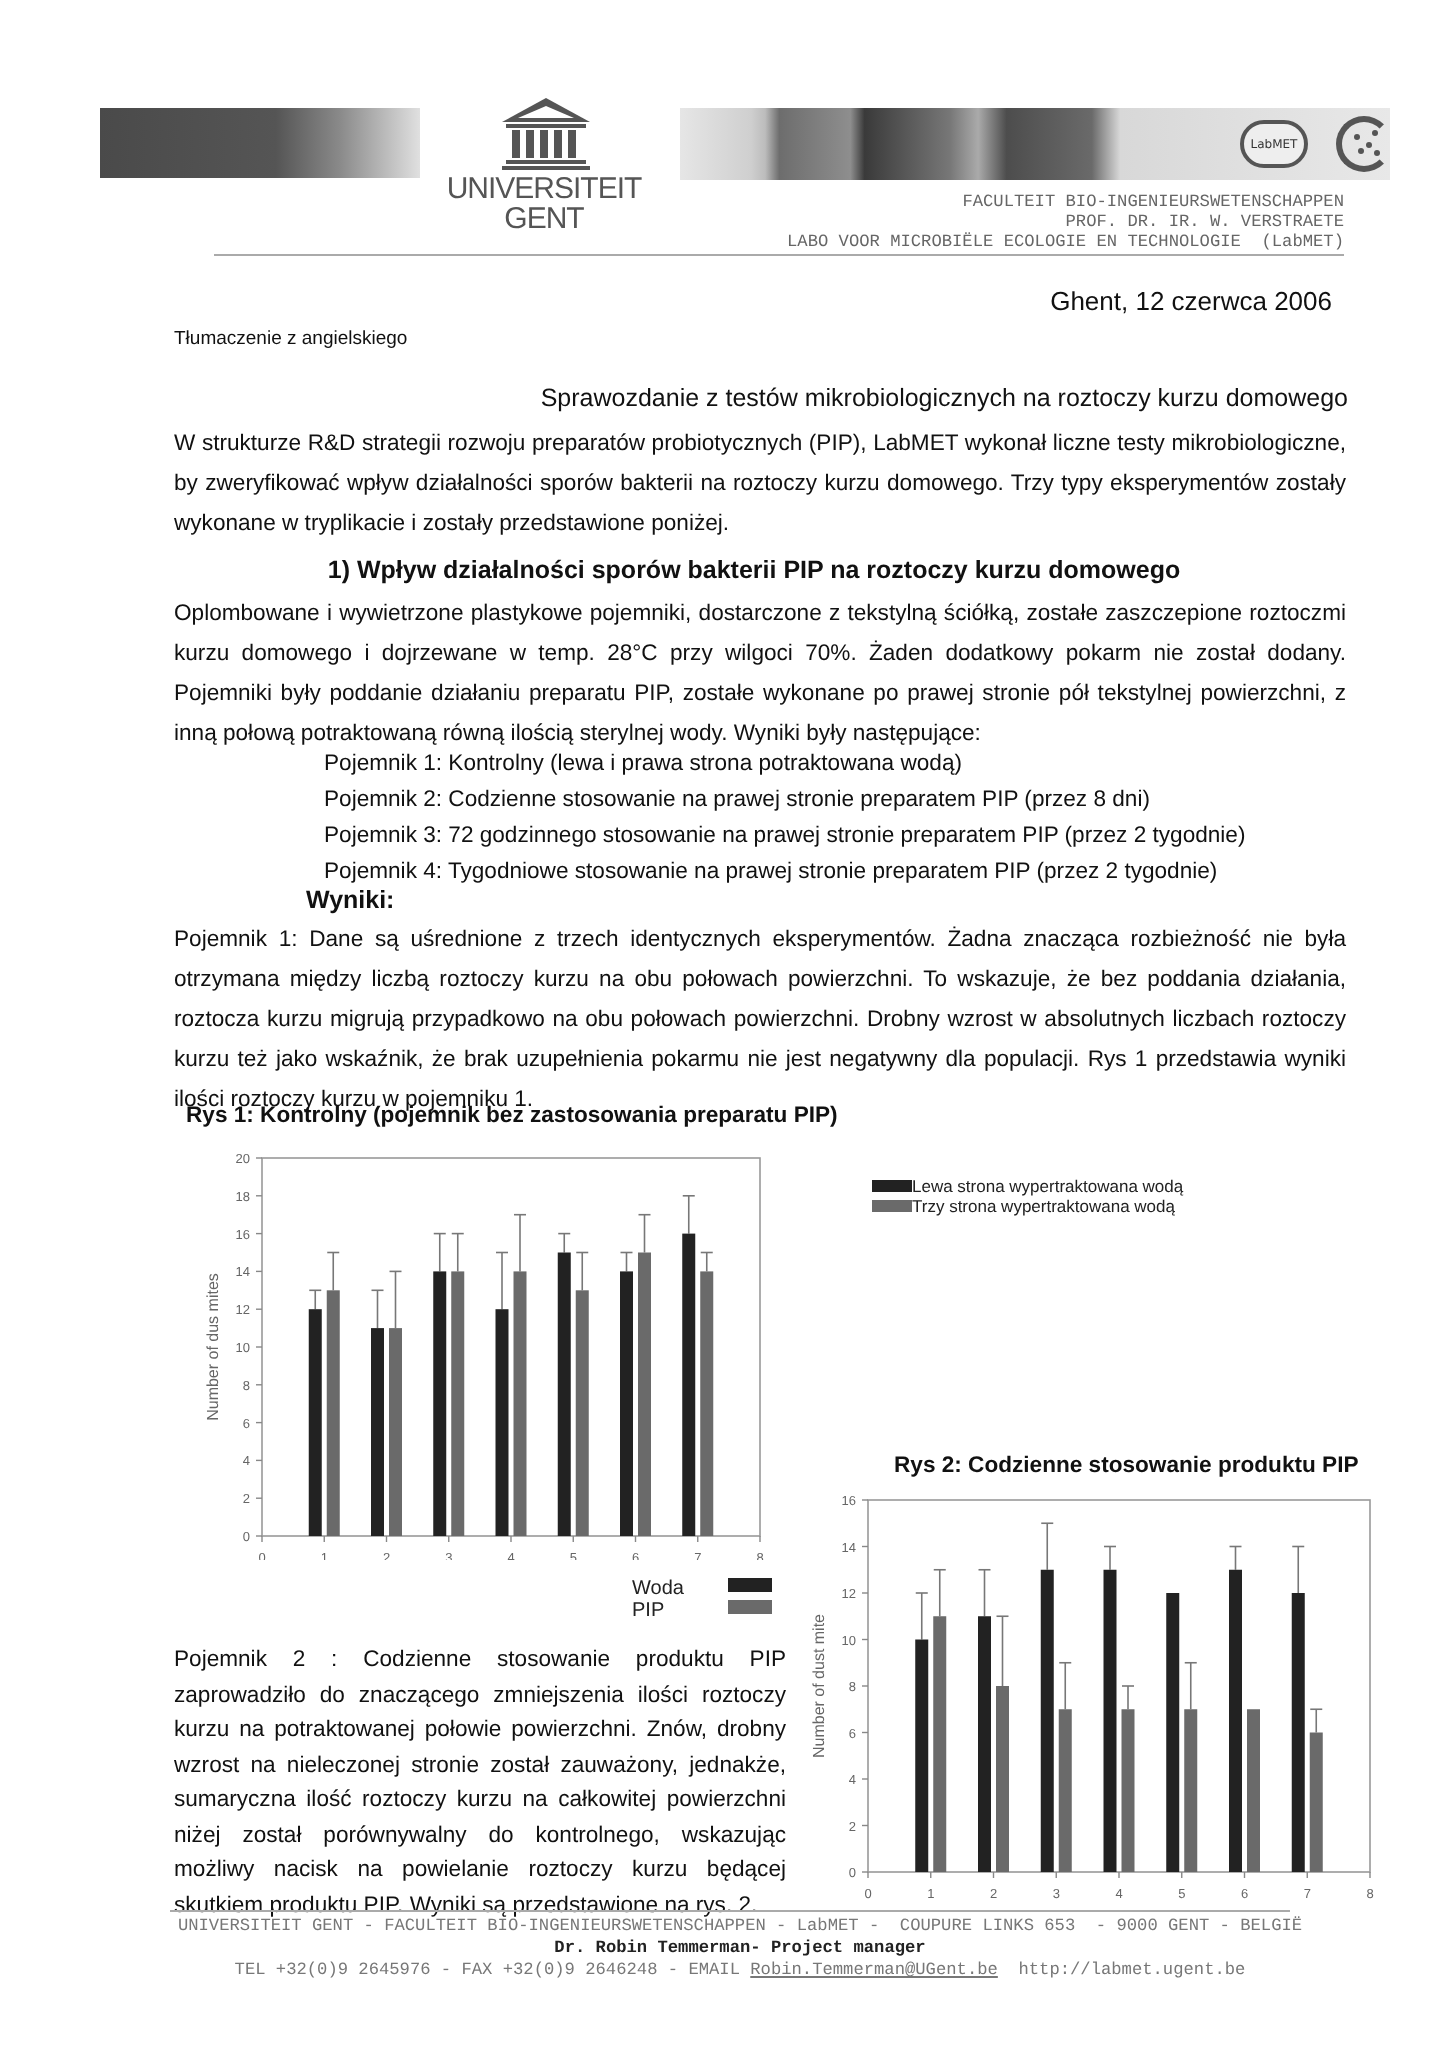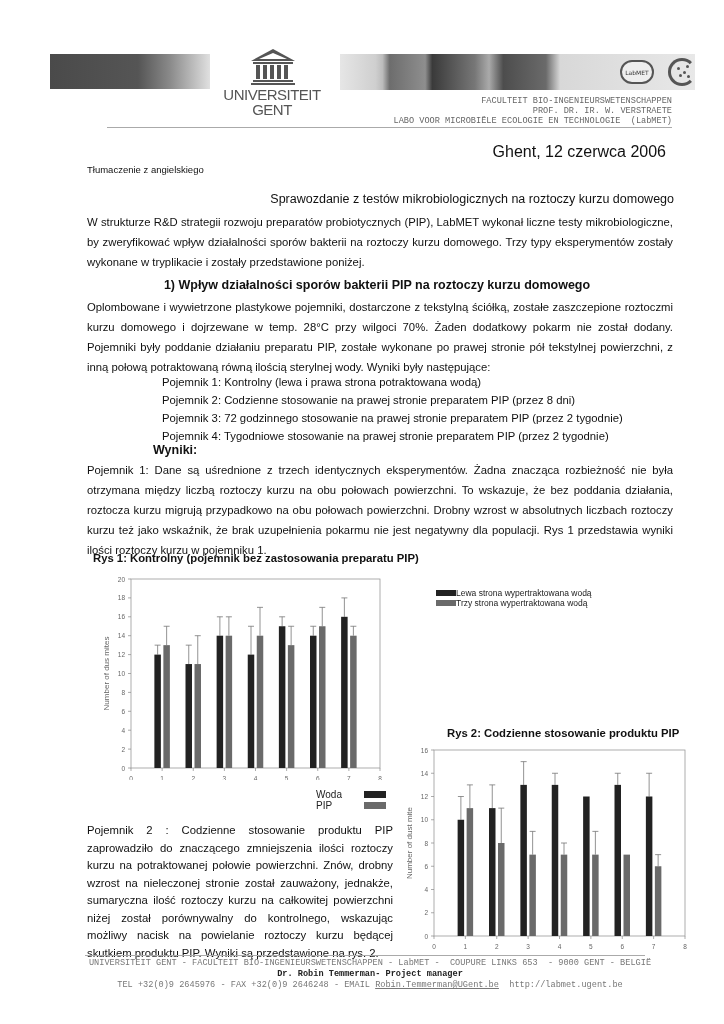--- a/index.html
+++ b/index.html
@@ -16,21 +16,21 @@
     font-size: 6px; display: flex; align-items: center; justify-content: center; color: #333; background: #eee; font-family: "DejaVu Sans", sans-serif; }
   .circle-logo { left: 668px; top: 58px; width: 28px; height: 28px; border: 3px solid #555; border-radius: 50%; border-right-color: transparent; }
   .circle-logo .dot { position: absolute; width: 3px; height: 3px; background: #555; border-radius: 50%; }
 
   .ugent-temple { left: 248px; top: 47px; width: 50px; height: 40px; }
   .ugent-name { left: 222px; top: 87px; width: 100px; text-align: center; font-size: 15px; line-height: 15px; color: #555; letter-spacing: -0.5px; }
   .header-rule { left: 107px; top: 127px; width: 565px; height: 1px; background: #aaa; }
   .faculty { left: 340px; top: 96px; width: 332px; text-align: right; font-family: "Liberation Mono", monospace; font-size: 8.6px; line-height: 10px; color: #666; white-space: pre; }
 
   
-  .date { right: 58px; top: 143px; font-size: 16px; }
+  .date { right: 58px; top: 143px; font-size: 13px; }
   .translation { left: 87px; top: 164px; font-size: 9.5px; }
   .title { left: 94px; width: 580px; top: 192px; text-align: right; font-weight: normal; font-size: 12.5px; }
   .para { left: 87px; width: 586px; font-size: 11.3px; line-height: 20px; text-align: justify; }
   .para-intro { top: 212px; }
   .section-title { left: 87px; width: 580px; top: 278px; text-align: center; font-weight: bold; font-size: 12.5px; }
   .para-method { top: 297px; }
   .containers { left: 162px; top: 373px; font-size: 11.3px; line-height: 18px; }
   .results-title { left: 153px; top: 443px; font-weight: bold; font-size: 12.5px; }
   .para-result1 { top: 460px; }
   .underline { }
@@ -39,21 +39,21 @@
 
   .para-result2 { left: 87px; width: 306px; top: 822px; font-size: 11.3px; line-height: 17.5px; text-align: justify; }
 
   
   .legend1 { left: 436px; top: 588px; font-size: 8.5px; line-height: 10px; color: #222; }
   .legend1 .row { display: flex; align-items: center; }
   .swatch { width: 20px; height: 6px; display: inline-block; }
   .sw-dark { background: #222; }
   .sw-gray { background: #6a6a6a; }
   .legend2 { left: 316px; top: 789px; font-size: 10px; line-height: 11px; color: #222; }
-  .legend2 .row { display: flex; align-items: center; justify-content: space-between; width: 70px; }
+  .legend2 .row { display: flex; justify-content: space-between; width: 70px; }
 
   
   svg text { font-family: "Liberation Sans", sans-serif; }
 
   
   .footer-rule { left: 85px; top: 955px; width: 560px; height: 1px; background: #aaa; }
   .footer { left: 40px; width: 660px; top: 958px; text-align: center; font-family: "Liberation Mono", monospace; font-size: 8.6px; line-height: 11px; color: #777; white-space: pre; }
   .footer .bold { color: #222; font-weight: bold; }
   .footer a { color: #777; text-decoration: underline; }
 </style>

